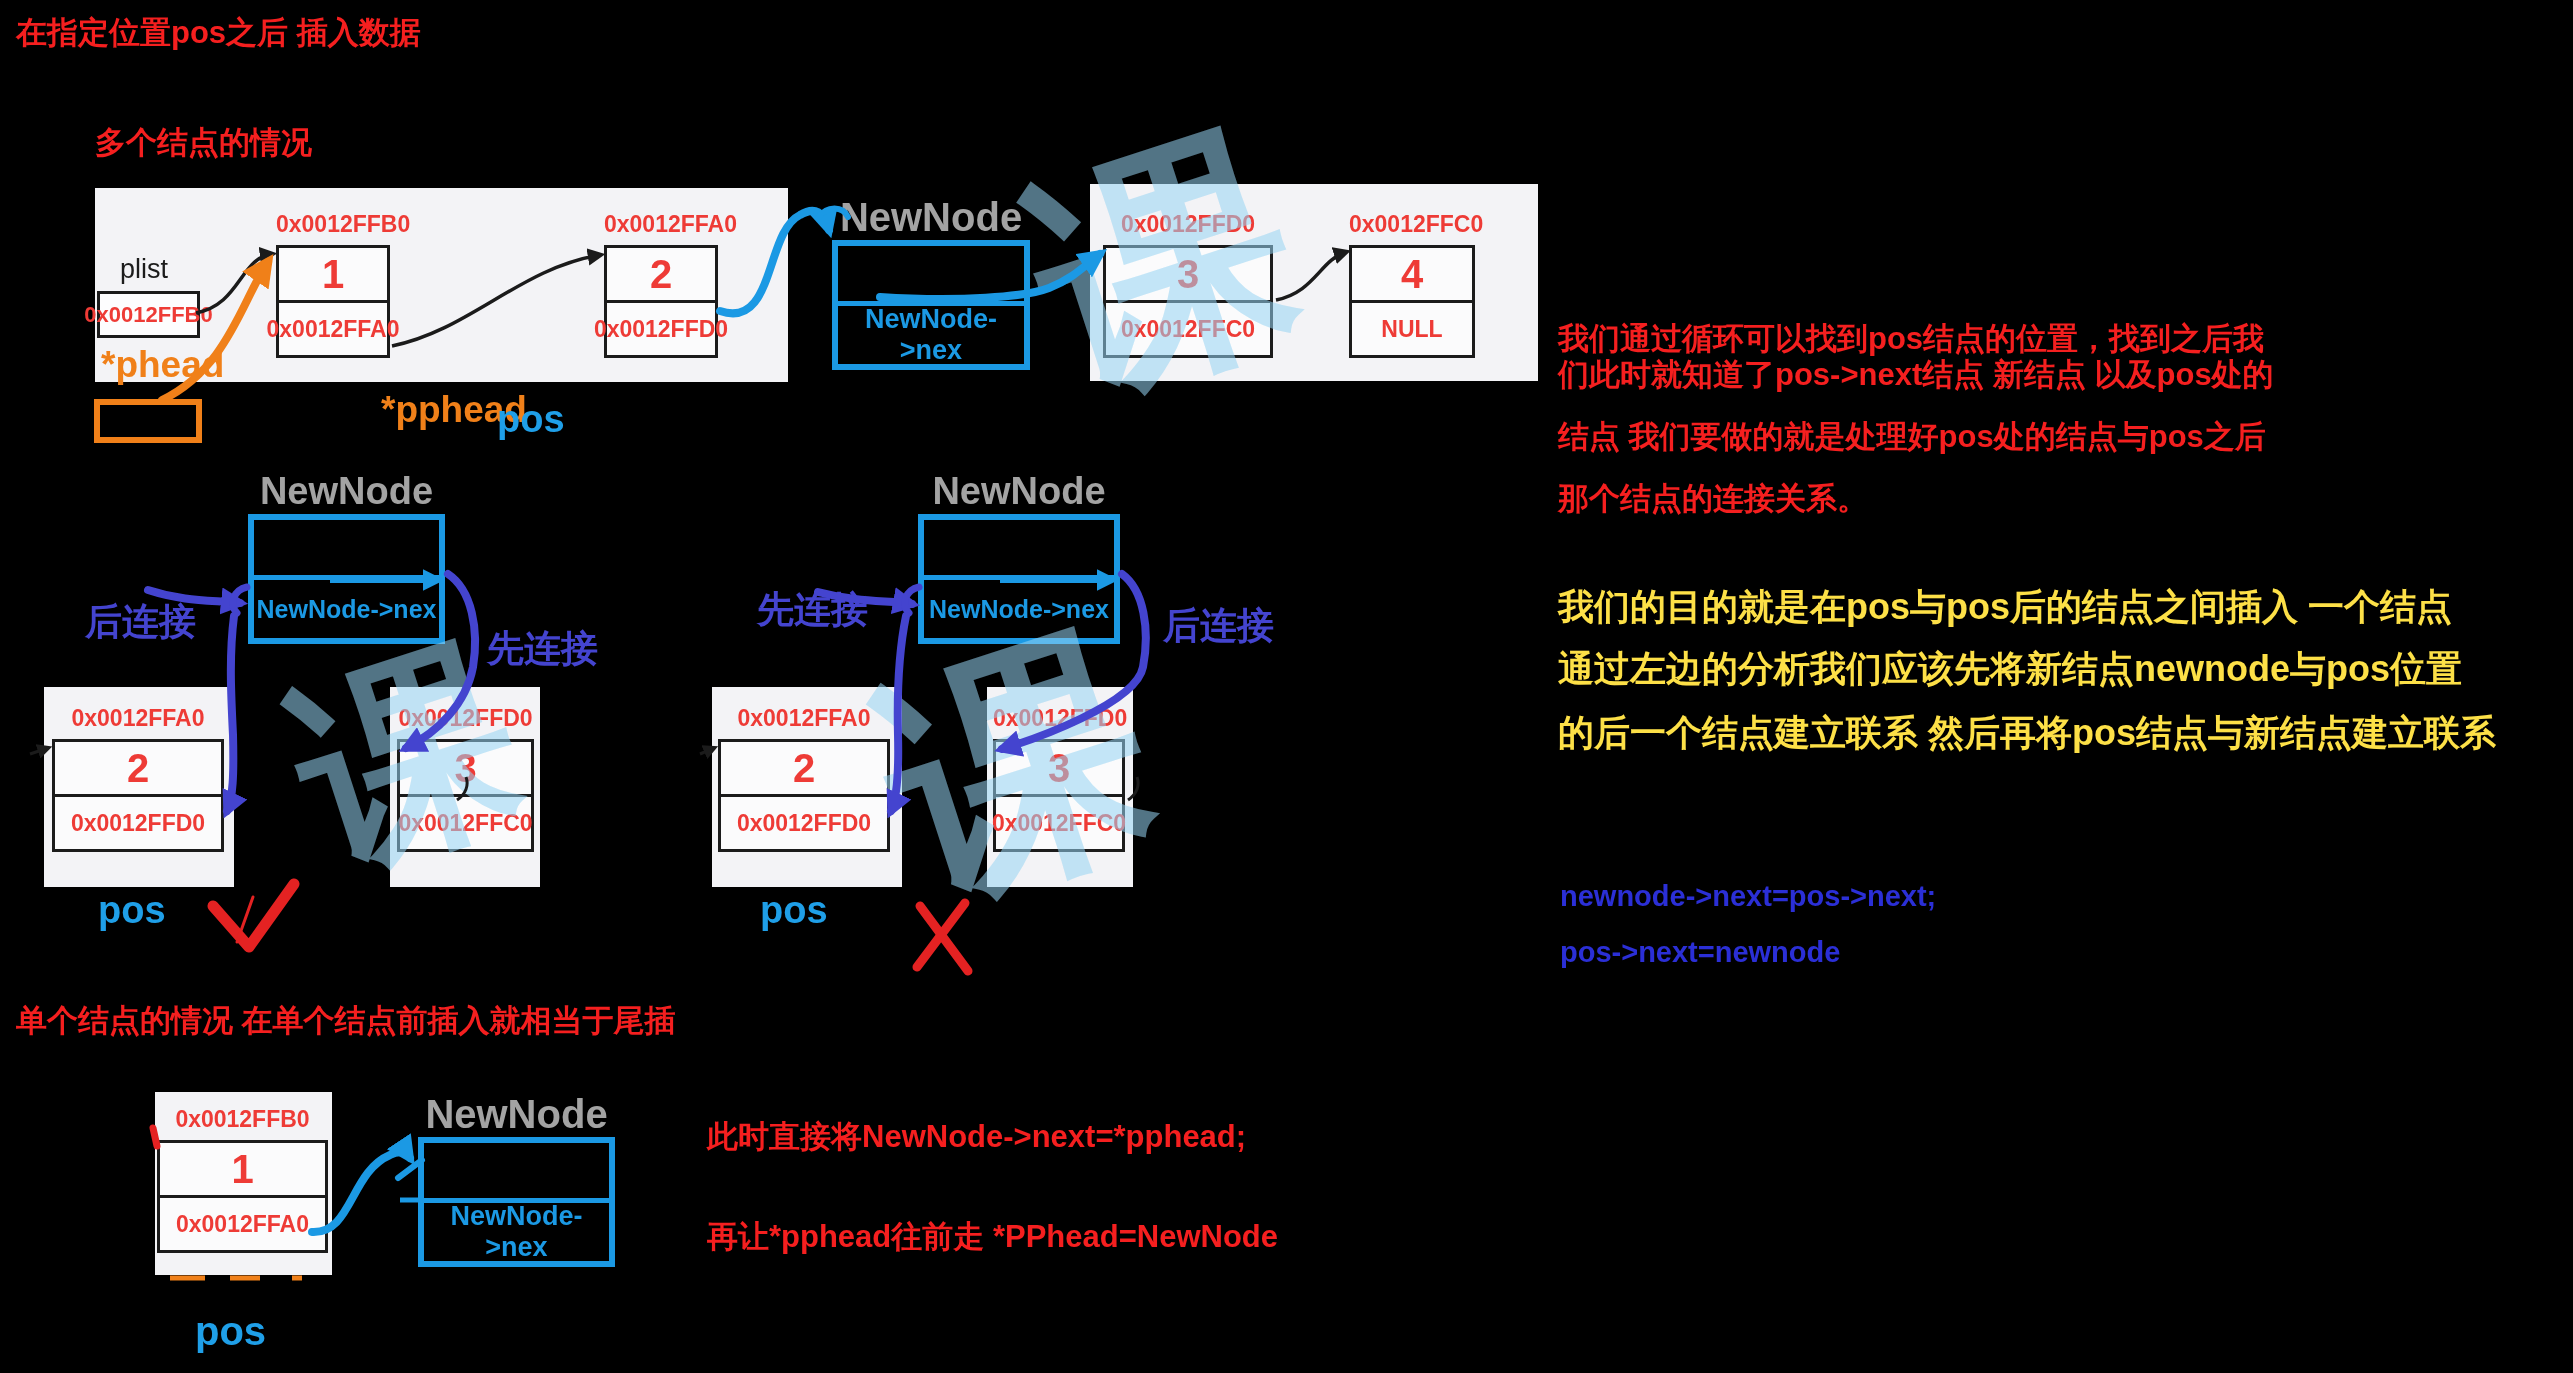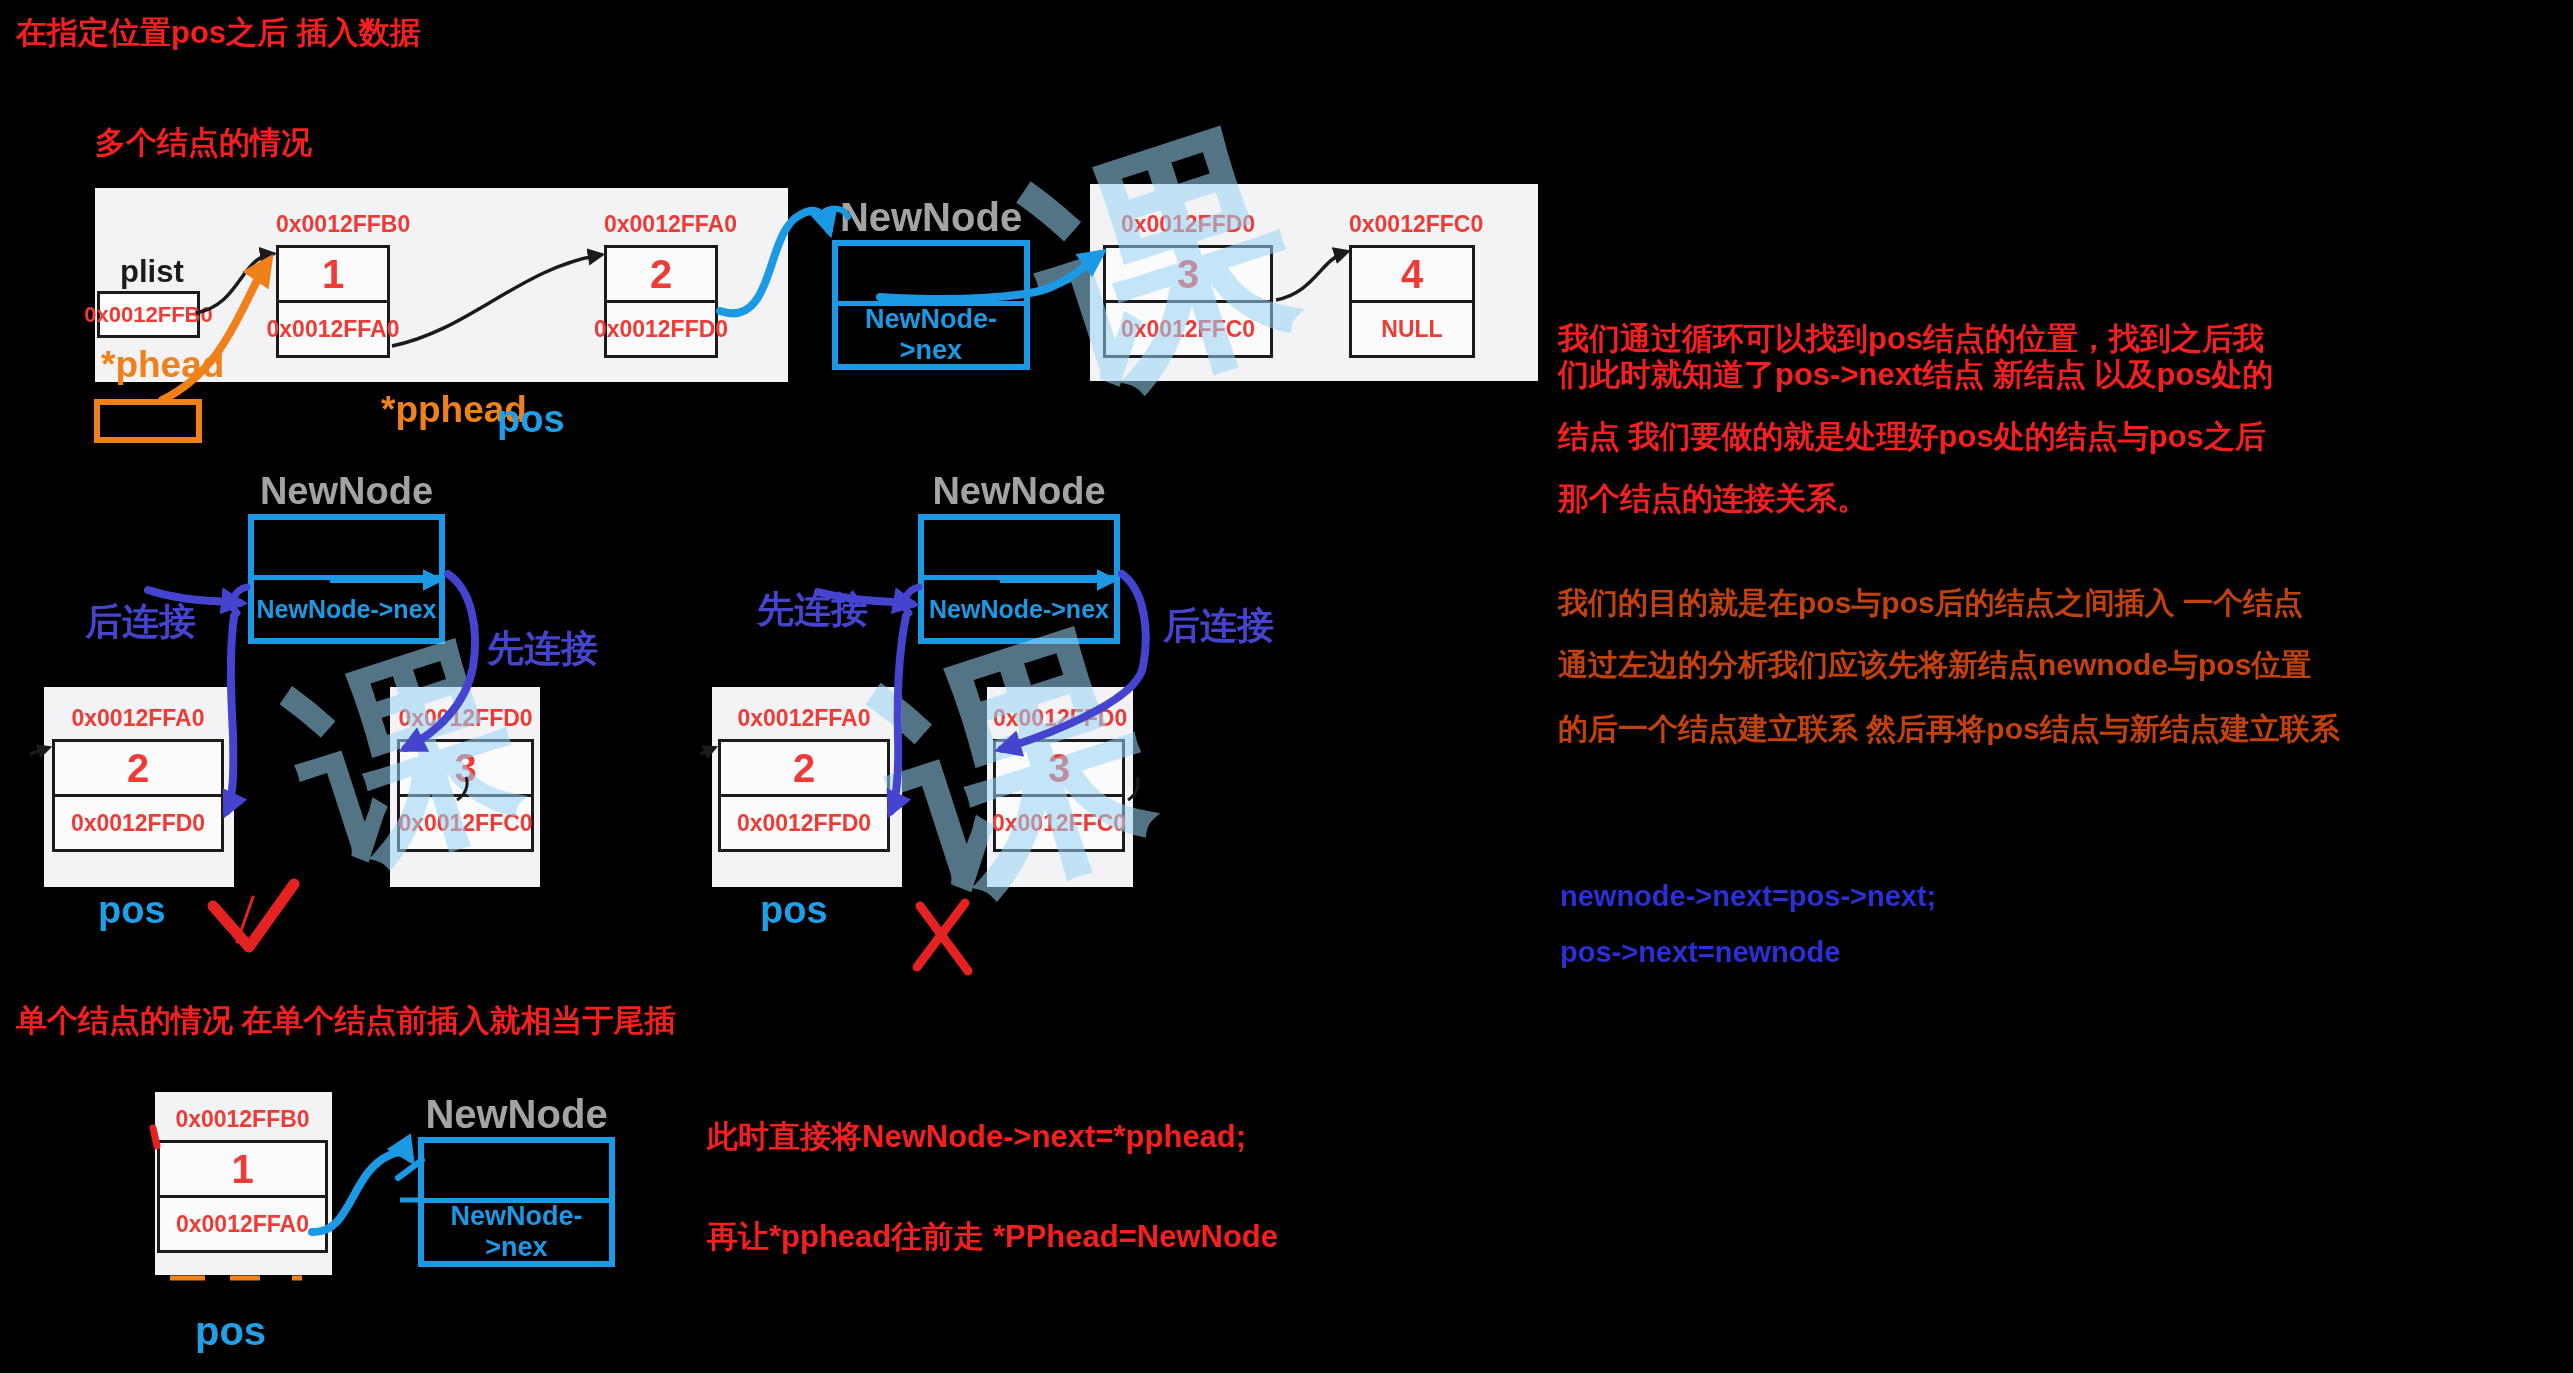--- a/index.html
+++ b/index.html
@@ -1,21 +1,21 @@
 <!DOCTYPE html>
 <html><head>
 <meta charset="utf-8">
 <style>
   html,body{margin:0;padding:0;background:#000;}
   #canvas{position:relative;width:2573px;height:1373px;background:#000;overflow:hidden;
           font-family:"Liberation Sans","DejaVu Sans",sans-serif;}
   .panel{position:absolute;background:#f3f3f6;z-index:1;}
   
   .h-red{position:absolute;color:#f51f1f;font-weight:bold;font-size:31px;white-space:nowrap;z-index:4;}
-  .lbl-black{position:absolute;color:#1c1c1c;font-weight:bold;font-size:31px;white-space:nowrap;z-index:4;}
+  .lbl-black{position:absolute;color:#1c1c1c;font-weight:normal;font-size:27px;white-space:nowrap;z-index:4;}
   .lbl-orange{position:absolute;color:#f08019;font-weight:bold;font-size:37px;white-space:nowrap;z-index:4;}
   .lbl-cyan{position:absolute;color:#1f9fe8;font-weight:bold;font-size:38px;white-space:nowrap;z-index:4;}
   .lbl-indigo{position:absolute;color:#4444cf;font-weight:bold;font-size:37px;white-space:nowrap;z-index:4;}
   
   .node{position:absolute;text-align:center;z-index:3;}
   .node .addr{height:37px;line-height:32px;color:#ee3b36;font-weight:bold;font-size:23px;white-space:nowrap;}
   .nbox{border:3px solid #1b1b1b;background:#fbfbfc;}
   .cell{height:52px;display:flex;align-items:center;justify-content:center;
         color:#ee3b36;font-weight:bold;}
   .cell.top{font-size:40px;}
@@ -26,21 +26,21 @@
   
   .nn{position:absolute;text-align:center;z-index:3;}
   .nn .ttl{color:#a3a3a3;font-weight:bold;font-size:40px;height:42px;line-height:38px;white-space:nowrap;}
   .nn .nnbox{border:6px solid #1b99e4;background:transparent;}
   .nn .ncell{height:55px;}
   .nn .ncell.b{height:58px;border-top:5px solid #1b99e4;display:flex;align-items:center;
                justify-content:center;color:#1b99e4;font-weight:bold;font-size:27px;}
   .orange-box{position:absolute;border:6px solid #f08019;background:transparent;z-index:3;}
   
   .txt-red{position:absolute;left:1558px;color:#f51f1f;font-weight:bold;font-size:31px;white-space:nowrap;z-index:4;}
-  .txt-blue{position:absolute;left:1558px;color:#c2410c;font-weight:bold;font-size:30px;white-space:nowrap;z-index:4;}
+  .txt-blue{position:absolute;left:1558px;color:#fde047;font-weight:bold;font-size:36px;white-space:nowrap;z-index:4;}
   .txt-note{position:absolute;left:1560px;color:#4145cf;font-weight:bold;font-size:31px;white-space:nowrap;z-index:4;}
   .txt-code{position:absolute;left:1560px;color:#2b2fd6;font-weight:bold;font-size:29px;white-space:nowrap;z-index:4;}
   .wm{position:absolute;color:rgba(150,212,242,0.55);font-weight:bold;z-index:5;pointer-events:none;
       transform:rotate(-18deg);line-height:1;}
   #arrows{position:absolute;left:0;top:0;z-index:6;pointer-events:none;}
 </style>
 </head>
 <body>
 
 <div id="canvas">

